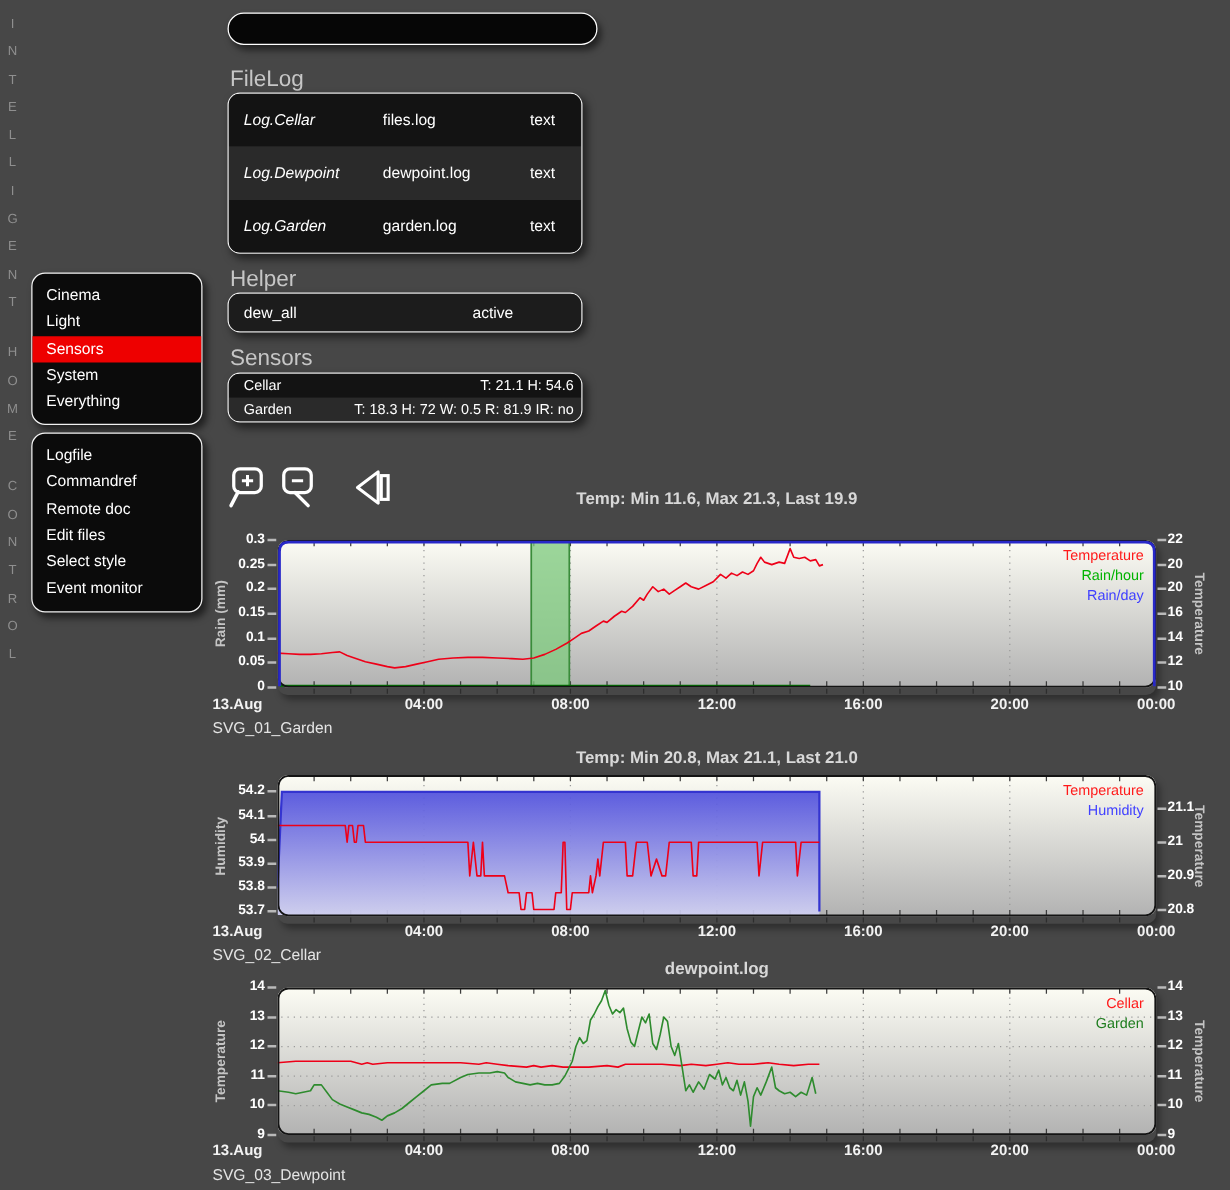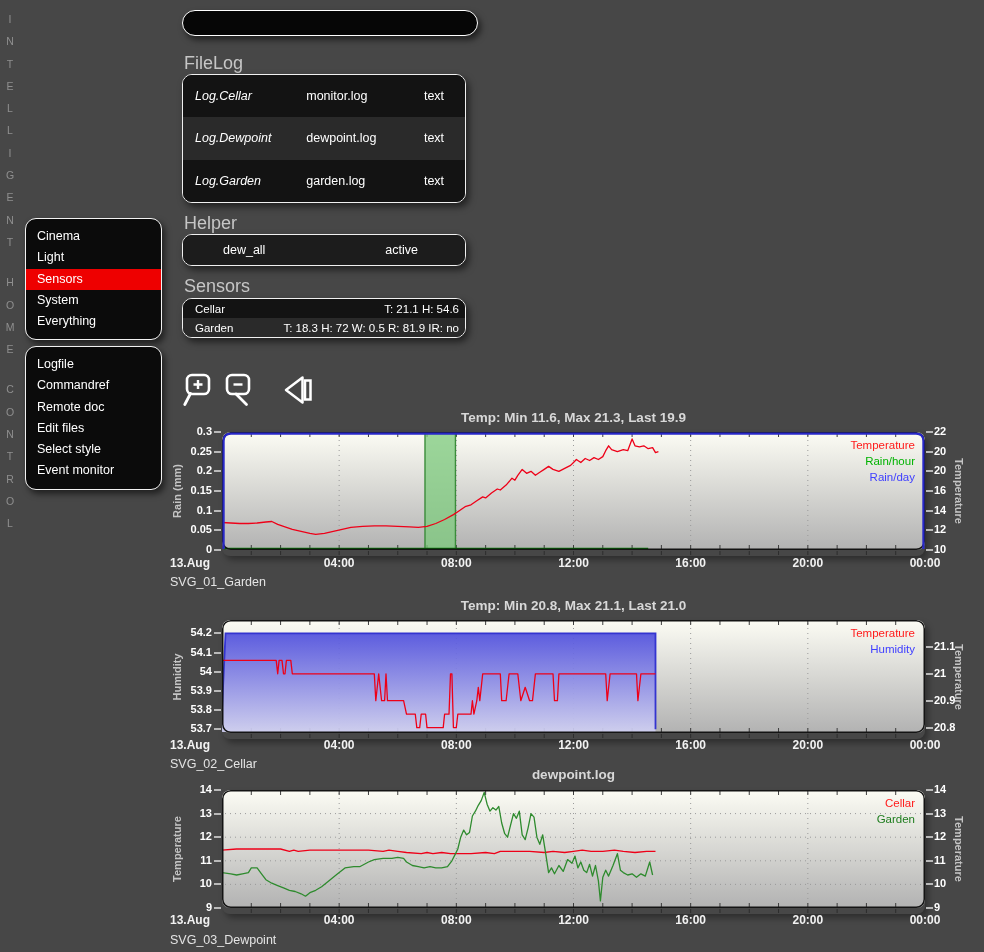--- a/index.html
+++ b/index.html
@@ -32,21 +32,21 @@
   .tbl{position:absolute;background:#0d0d0d;border:1.5px solid #f0f0f0;border-radius:10px;
         overflow:hidden;box-shadow:3px 4px 7px rgba(0,0,0,.55);width:284px;box-sizing:border-box;}
   .tbl .row{display:flex;align-items:center;color:#fff;}
   .tbl .row.alt{background:#2a2a2a;}
   .tbl .row.dark{background:#131313;}
   .tbl0 .row{height:42.3px;font-size:12.5px;}
   .tbl0 .c-name{flex:1.15;padding-left:12px;font-style:italic;}
   .tbl0 .c-file{flex:1;}
   .tbl0 .c-type{width:62px;text-align:center;}
   .tbl1 .row{height:30px;font-size:12.5px;background:#1c1c1c;}
-  .tbl1 .c-name{flex:1;padding-left:12px;margin-left:28px;}
+  .tbl1 .c-name{flex:1;padding-left:12px;}
   .tbl1 .c-state{flex:1.1;text-align:center;}
   .tbl2 .row{height:19px;font-size:11.5px;}
   .tbl2 .c-name{width:78px;padding-left:12px;}
   .tbl2 .c-state{flex:1;text-align:right;padding-right:6px;white-space:nowrap;}
   .lnk{cursor:pointer;}
   
   .icons{position:absolute;left:183px;top:372px;display:flex;}
   .icons .ic{margin-right:4px;cursor:pointer;}
   .icons .ic.back{margin-left:18px;}
   
@@ -112,21 +112,21 @@
       <div class="mi">Select style</div>
       <div class="mi">Event monitor</div>
     </div>
 
   <input class="cmd" id="cmd" type="text" value="" style="">
 
   <div class="sec-label" style="left:184px;top:53px">FileLog</div>
   <div class="tbl tbl0" style="left:182px;top:74px" id="tbl0">
       <div class="row dark">
         <div class="c-name lnk">Log.Cellar</div>
-        <div class="c-file lnk">monitor.log</div>
+        <div class="c-file lnk">files.log</div>
         <div class="c-type lnk">text</div>
       </div>
       <div class="row alt">
         <div class="c-name lnk">Log.Dewpoint</div>
         <div class="c-file lnk">dewpoint.log</div>
         <div class="c-type lnk">text</div>
       </div>
       <div class="row dark">
         <div class="c-name lnk">Log.Garden</div>
         <div class="c-file lnk">garden.log</div>
@@ -165,21 +165,21 @@
       <path d="M10.5 12.5 h9" stroke="#fff" stroke-width="2.4" fill="none"></path>
       <path d="M13 22 L23.5 32.5" stroke="#fff" stroke-width="2.8" stroke-linecap="round"></path>
     </svg>
     <svg class="ic back" width="36" height="36" viewBox="0 0 36 36">
       <path d="M21.5 5.5 L5 18 L21.5 30.5 Z" fill="none" stroke="#fff" stroke-width="2.5" stroke-linejoin="round"></path>
       <rect x="24" y="8.5" width="5.5" height="19" fill="none" stroke="#fff" stroke-width="2.5"></rect>
     </svg>
   </div>
 
   <div id="charts">
-      <div class="chart-title" style="top: 410px;">Temp: Min 11.6, Max 21.3, Last 19.9</div>
+      <div class="chart-title" style="top: 391px;">Temp: Min 11.6, Max 21.3, Last 19.9</div>
       <svg width="703" height="124" class="plot-svg" style="left:222px;top:432px;box-shadow:3px 4px 6px rgba(0,0,0,.35);">
         <defs>
           <linearGradient id="bg0" x1="0" y1="0" x2="0" y2="1">
             <stop offset="0%" stop-color="#fcfcf4"></stop>
             <stop offset="100%" stop-color="#b2b2b2"></stop>
           </linearGradient>
         </defs>
         <rect x="0" y="0" width="703" height="118" rx="8" fill="url(#bg0)"></rect>
         <line x1="117.16666666666666" y1="3" x2="117.16666666666666" y2="115" stroke="#9a9a9a" stroke-width="1" stroke-dasharray="1 4"></line>
         <line x1="234.33333333333331" y1="3" x2="234.33333333333331" y2="115" stroke="#9a9a9a" stroke-width="1" stroke-dasharray="1 4"></line>

